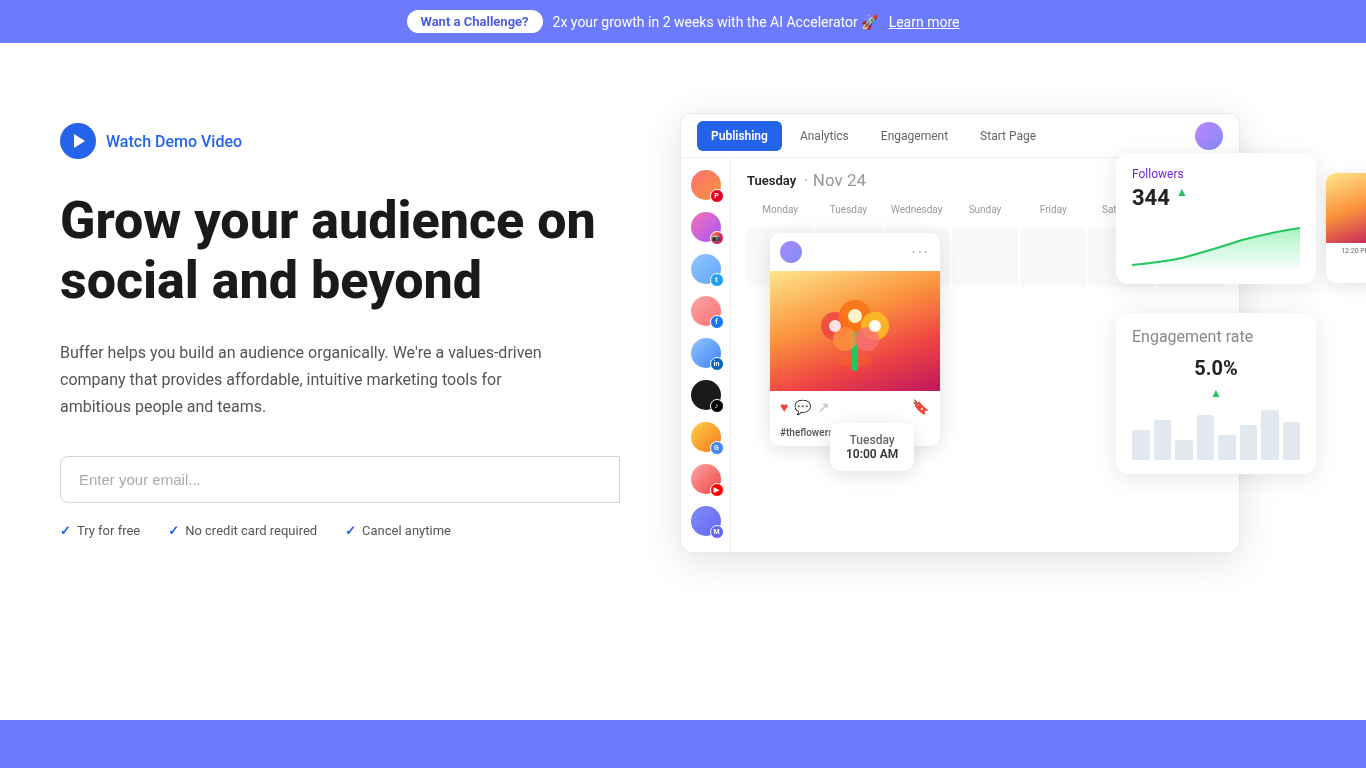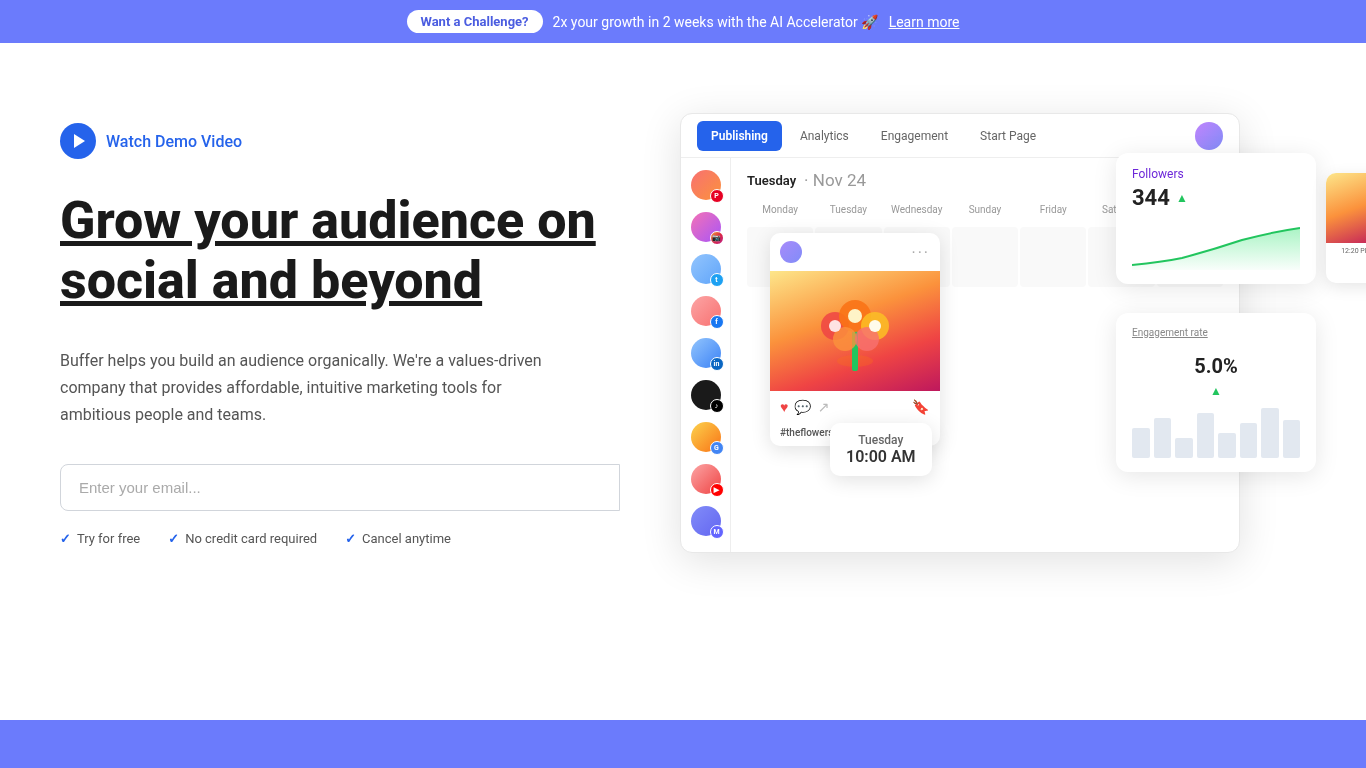--- a/index.html
+++ b/index.html
@@ -71,22 +71,21 @@
     .watch-demo-text {
       color: #2563eb;
       font-size: 16px;
       font-weight: 500;
     }
     .hero-title {
       font-size: 52px;
       font-weight: 800;
       color: #1a1a1a;
       line-height: 1.15;
-      margin-bottom: 36px;
-      text-decoration: underline;
+      margin-bottom: 28px;
     }
     .hero-desc {
       font-size: 16px;
       color: #555;
       line-height: 1.7;
       margin-bottom: 36px;
       max-width: 500px;
     }
     .email-form {
       display: flex;
@@ -350,21 +349,21 @@
       box-shadow: 0 4px 20px rgba(0,0,0,0.12);
       padding: 10px 16px;
       text-align: center;
     }
     .schedule-day {
       font-size: 12px;
       color: #666;
       font-weight: 500;
     }
     .schedule-time {
-      font-size: 16px;
+      font-size: 12px;
       color: #333;
       font-weight: 600;
     }
 
     
     .followers-card {
       position: absolute;
       top: 40px;
       right: -10px;
       width: 200px;
@@ -376,21 +375,20 @@
     .followers-title {
       font-size: 12px;
       color: #6d28d9;
       margin-bottom: 4px;
     }
     .followers-count {
       font-size: 22px;
       font-weight: 700;
       color: #222;
       display: flex;
-      align-items: center;
       gap: 6px;
     }
     .trend-up {
       color: #22c55e;
       font-size: 12px;
     }
     .followers-chart {
       margin-top: 10px;
       height: 50px;
       position: relative;
@@ -402,24 +400,23 @@
       position: absolute;
       top: 200px;
       right: -10px;
       width: 200px;
       background: #fff;
       border-radius: 12px;
       box-shadow: 0 4px 24px rgba(0,0,0,0.1);
       padding: 14px 16px;
     }
     .engagement-title {
-      font-size: 10px;
+      font-size: 16px;
       color: #888;
-      margin-bottom: 16px;
-      text-decoration: underline;
+      margin-bottom: 10px;
     }
     .engagement-rate {
       font-size: 20px;
       font-weight: 700;
       color: #222;
       display: flex;
       align-items: center;
       gap: 6px;
       flex-direction: column;
     }

